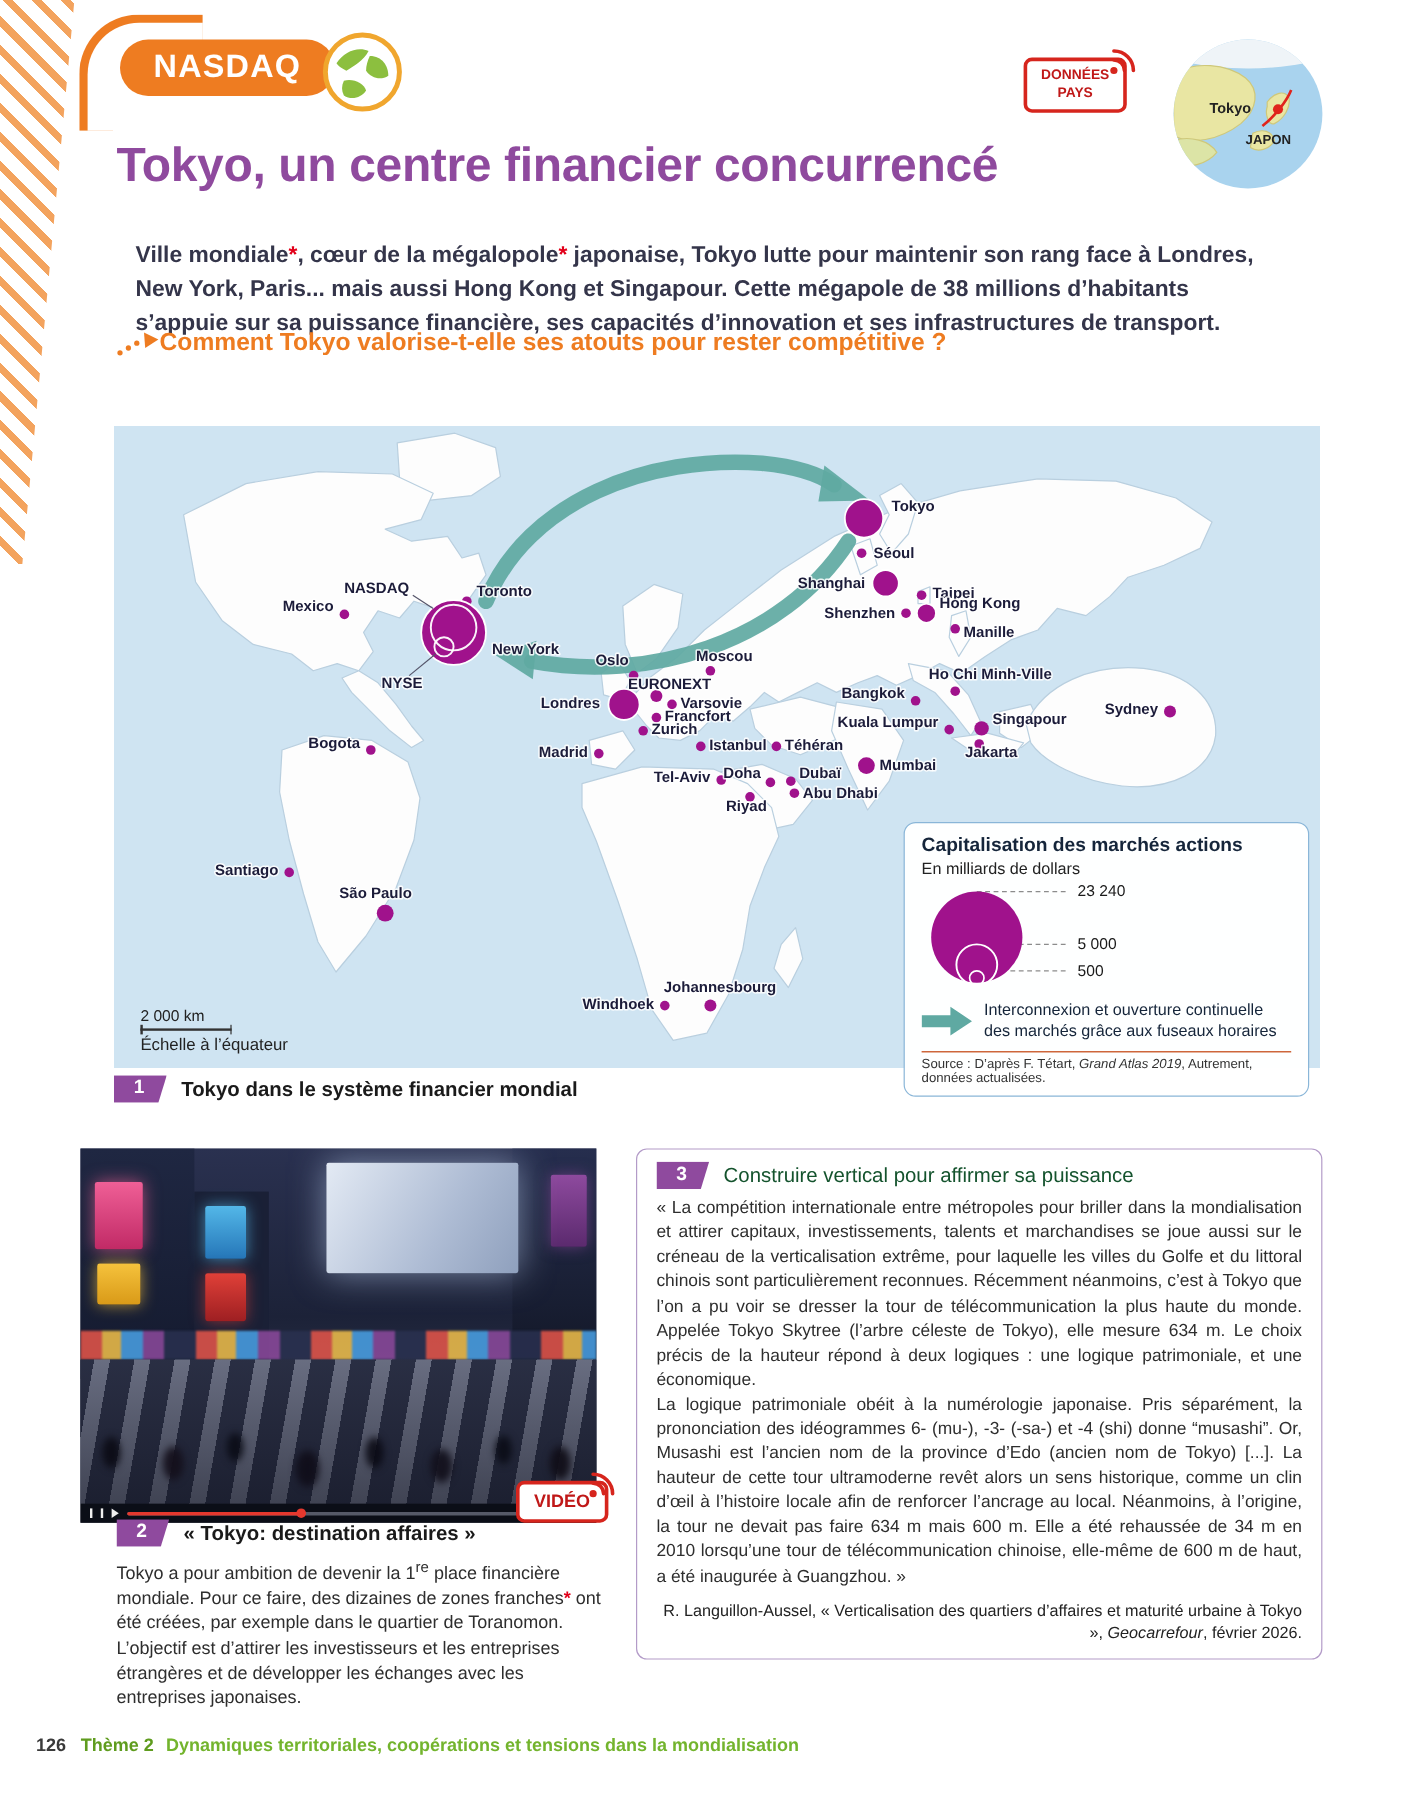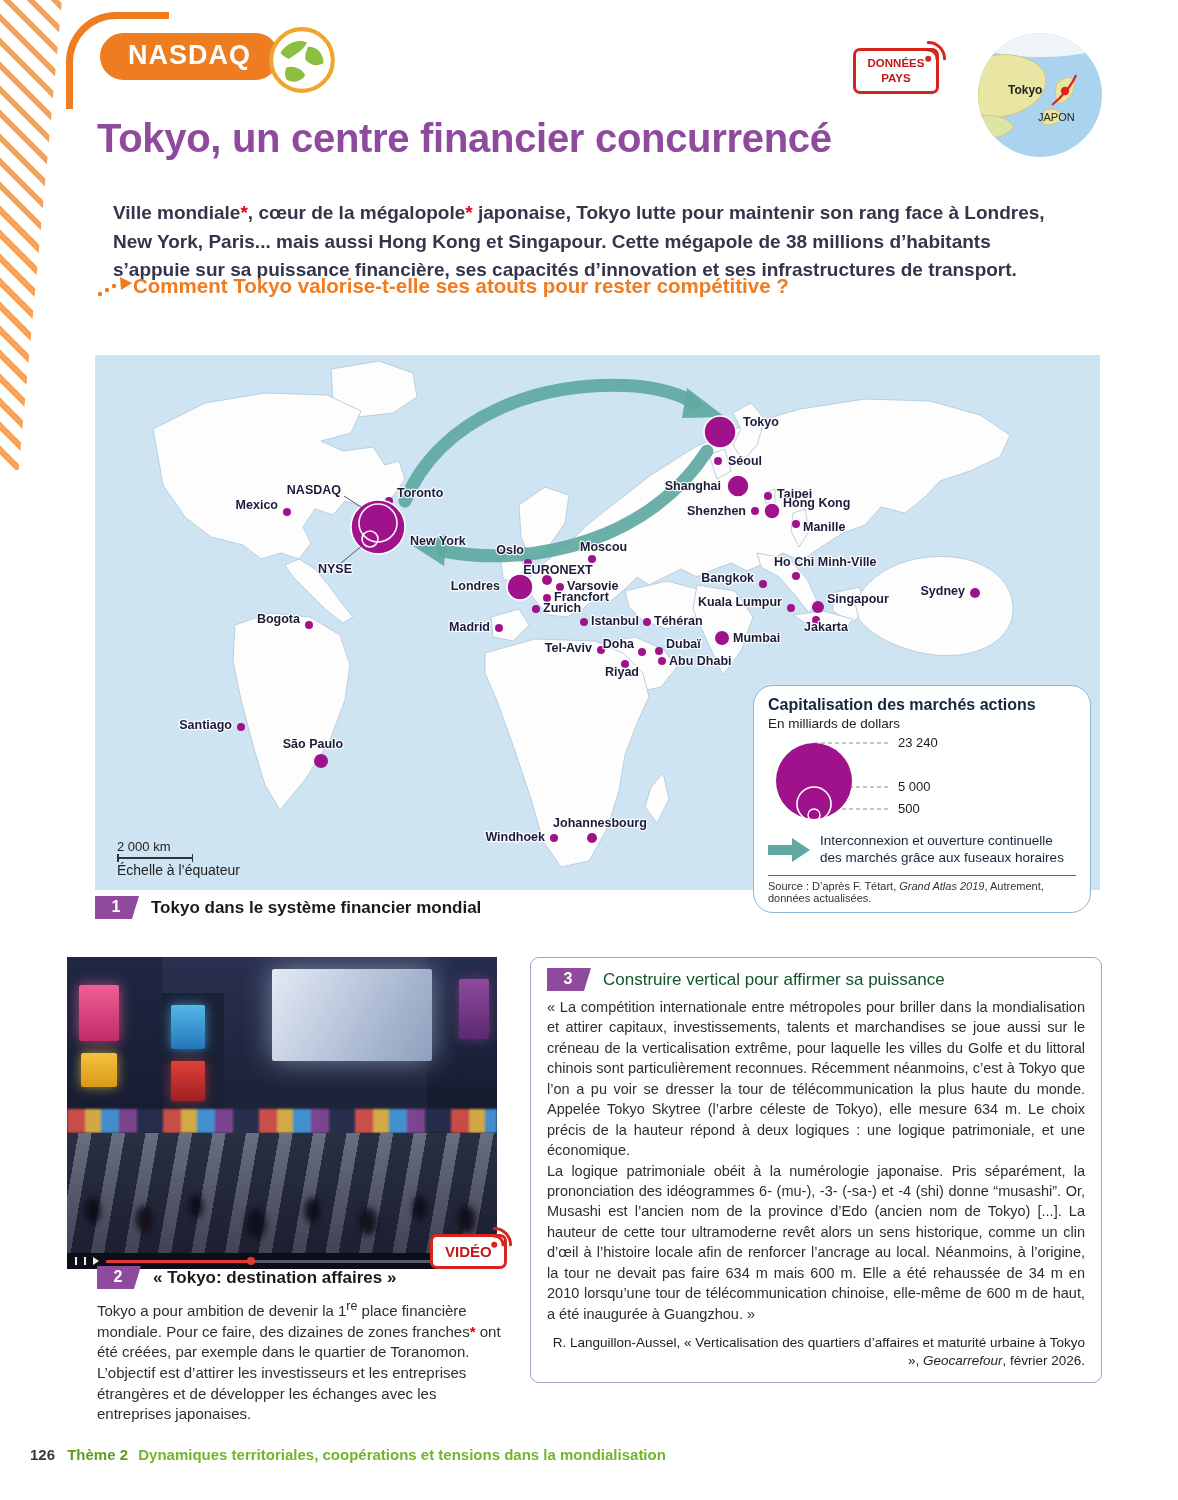--- a/index.html
+++ b/index.html
@@ -18,21 +18,21 @@
     font-weight:bold;font-size:27px;letter-spacing:1px;padding:7px 28px 9px;border-radius:26px;}
   .globe-badge{position:absolute;left:266px;top:24px;}
   .donnees-badge{position:absolute;left:853px;top:48px;width:76px;background:#fff;border:3px solid #d6251d;
     border-radius:7px;text-align:center;padding:5px 2px;color:#c01818;font-weight:bold;font-size:11.5px;line-height:1.3;}
   .donnees-badge .wifi{position:absolute;top:-16px;right:-16px;}
   .laptop{position:absolute;left:-14px;bottom:-11px;width:30px;height:22px;z-index:-1;}
   .laptop::before{content:"";position:absolute;left:4px;top:0;width:18px;height:13px;border:2.5px solid #d6251d;border-radius:2px;}
   .laptop::after{content:"";position:absolute;left:0;bottom:0;width:30px;height:3.5px;background:#d6251d;border-radius:2px;}
   .japan-globe{position:absolute;left:978px;top:33px;width:124px;height:124px;border-radius:50%;background:#a9d3ee;overflow:hidden;}
   .japan-globe .g-city{position:absolute;left:30px;top:50px;font-size:12px;font-weight:bold;color:#222;}
-  .japan-globe .g-country{position:absolute;left:60px;top:78px;font-size:11px;font-weight:normal;color:#222;}
+  .japan-globe .g-country{position:absolute;left:60px;top:78px;font-size:11px;font-weight:bold;color:#222;}
 
   .title{position:absolute;left:97px;top:116px;margin:0;font-size:40px;font-weight:bold;color:#8f4a9e;letter-spacing:-0.3px;}
   .intro{position:absolute;left:97px;top:183px;width:940px;margin:16px;font-size:19px;font-weight:bold;color:#34354a;line-height:1.5;}
   .star{color:#e2001a;font-weight:bold;}
   .question{position:absolute;left:97px;top:274px;display:flex;align-items:flex-start;
     font-size:20.5px;font-weight:bold;color:#ee7c21;}
 
   
   .map-wrap{position:absolute;left:95px;top:355px;width:1005px;height:535px;}
   .map-wrap svg.world{display:block;}
@@ -40,21 +40,21 @@
   .flow{fill:none;stroke:#5fa9a2;stroke-width:13;stroke-linecap:round;opacity:.92;}
   .flow-head{fill:#5fa9a2;opacity:.92;}
   .city-dot{fill:#a0128c;}
   .city-dot.hub{stroke:#fff;stroke-width:1.5;}
   .city-inner{fill:none;stroke:#fff;stroke-width:1.6;opacity:.95;}
   .city-connector{stroke:#55556a;stroke-width:1;}
   text{font-family:"Liberation Sans",sans-serif;}
   .city-label{font-size:12.5px;font-weight:600;fill:#1c1c3a;paint-order:stroke;stroke:rgba(255,255,255,.85);stroke-width:2.5px;stroke-linejoin:round;}
 
   .legend{position:absolute;left:658px;top:330px;width:338px;box-sizing:border-box;background:rgba(255,255,255,.97);
-    border:1.5px solid #8ab6d8;border-radius:20px;padding:10px 14px 8px;}
+    border:1.5px solid #8ab6d8;border-radius:10px;padding:10px 14px 8px;}
   .legend-title{font-size:16px;font-weight:bold;color:#15253a;}
   .legend-sub{font-size:13.5px;color:#222;margin-top:2px;}
   .dash{stroke:#8c8c8c;stroke-dasharray:4 3;stroke-width:1;}
   .legend-val{font-size:13px;fill:#1a1a1a;}
   .legend-arrow-row{display:flex;align-items:center;gap:10px;margin-top:2px;}
   .legend-arrow-text{font-size:13.5px;color:#15253a;line-height:1.25;}
   .legend-source{font-size:11px;color:#333;margin-top:8px;border-top:1px solid #c2410c;padding-top:4px;}
 
   .scalebar{position:absolute;left:22px;bottom:12px;color:#222;}
   .scale-label{font-size:13px;margin-bottom:2px;}

